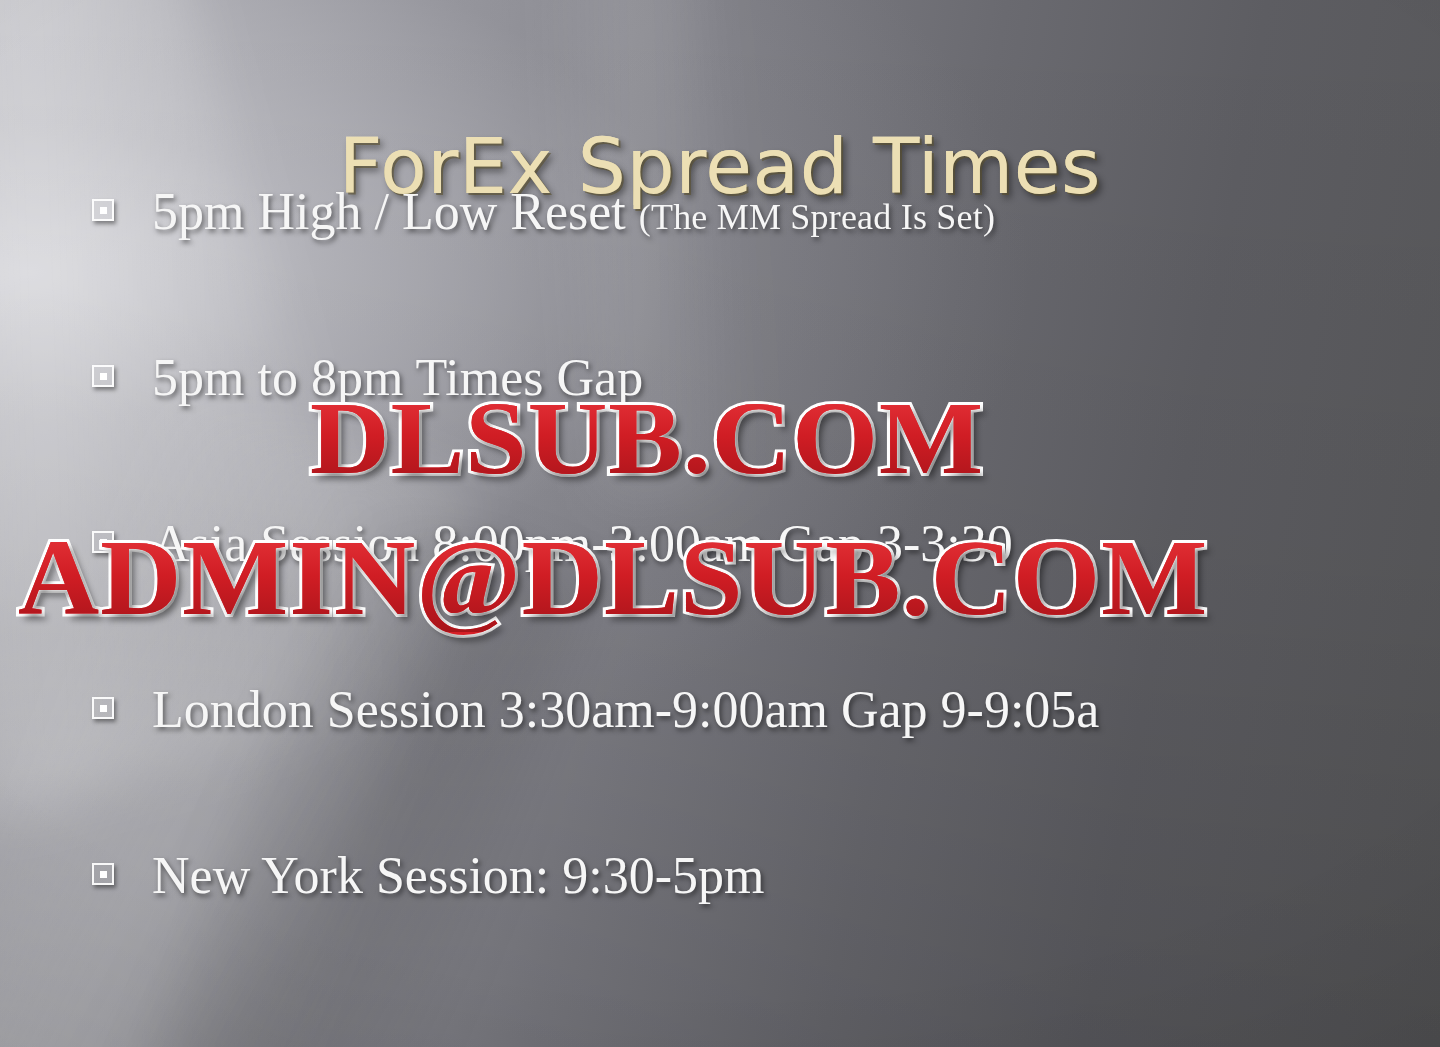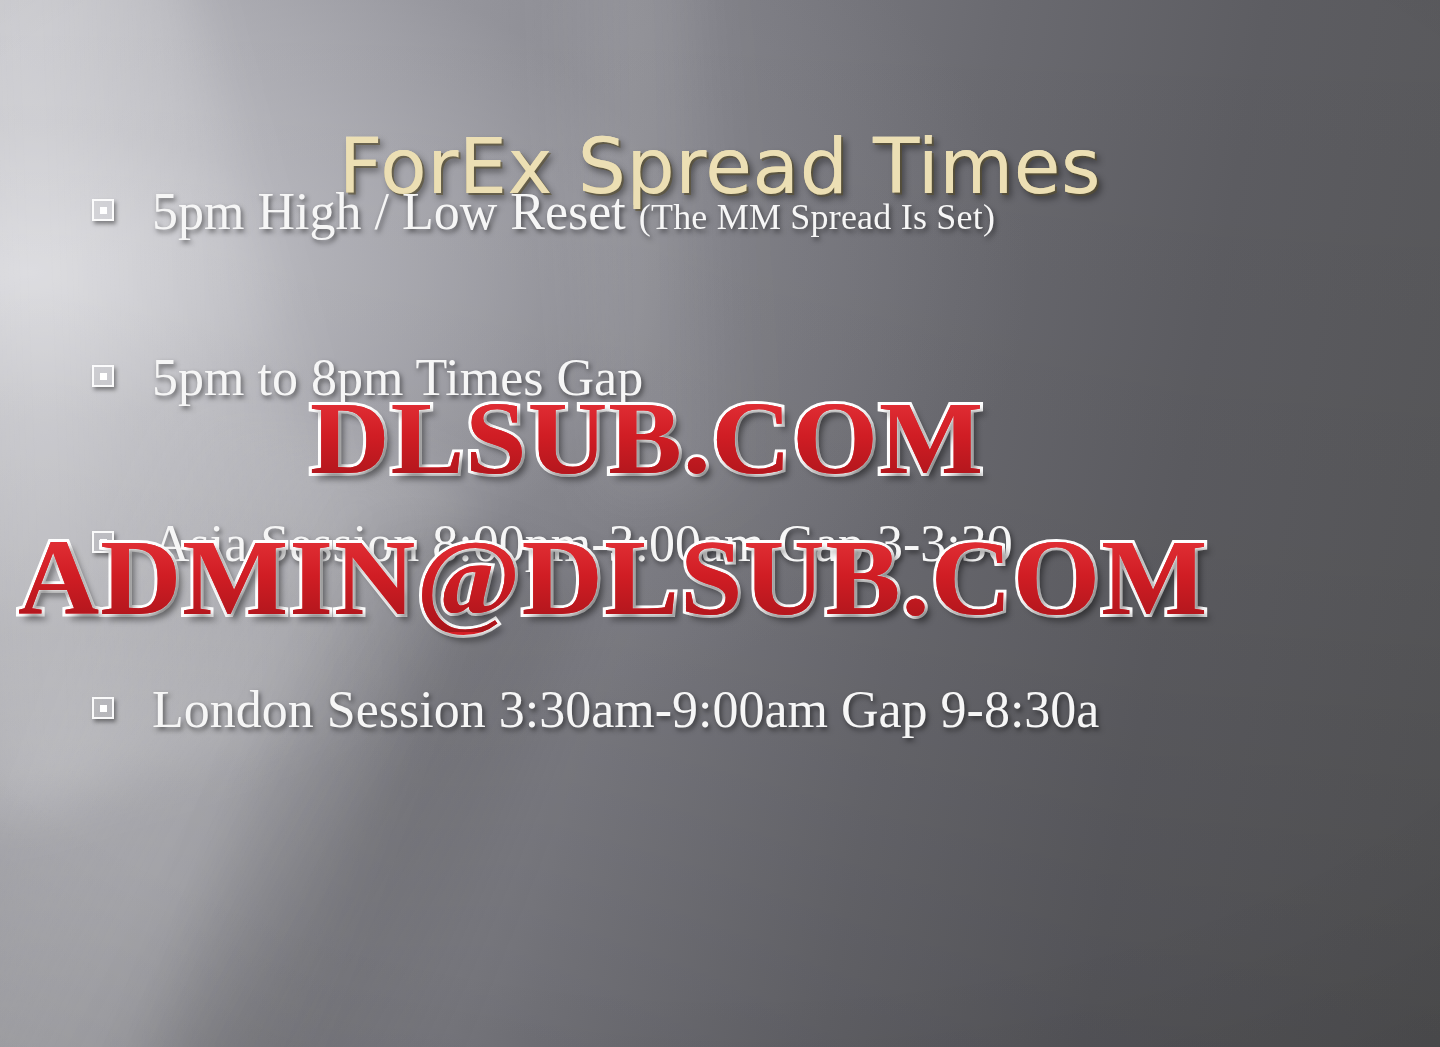--- a/index.html
+++ b/index.html
@@ -194,23 +194,27 @@
       <span class="bullet-text"><span>5pm to 8pm Times Gap</span><span class="note"></span></span>
     </div>
 
     <div class="bullet-row">
       <span class="bullet-marker"></span>
       <span class="bullet-text"><span>Asia Session 8:00pm-3:00am Gap 3-3:30</span><span class="note"></span></span>
     </div>
 
     <div class="bullet-row">
       <span class="bullet-marker"></span>
-      <span class="bullet-text"><span>London Session 3:30am-9:00am Gap 9-8:30a</span><span class="note"></span></span>
-    </div>
-
+      <span class="bullet-text"><span>London Session 3:30am-9:00am Gap 9-9:05a</span><span class="note"></span></span>
+    </div>
+
+    <div class="bullet-row">
+      <span class="bullet-marker"></span>
+      <span class="bullet-text"><span>New York Session: 9:30-5pm</span><span class="note"></span></span>
+    </div>
 
   </div>
 
   <div class="watermark wm-1">DLSUB.COM</div>
   <div class="watermark-inner wm-1-inner">DLSUB.COM</div>
 
   <div class="watermark wm-2">ADMIN@DLSUB.COM</div>
   <div class="watermark-inner wm-2-inner">ADMIN@DLSUB.COM</div>
 
 </div>

